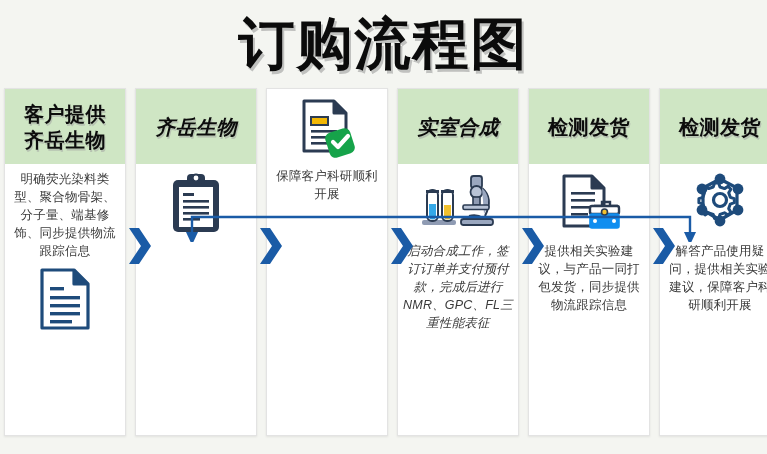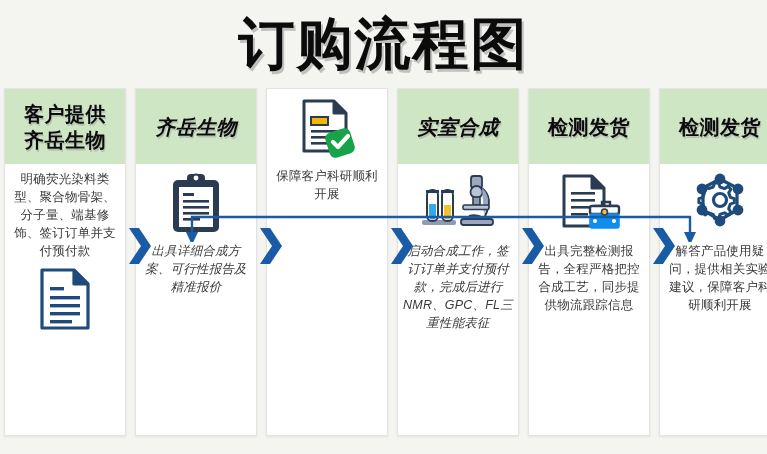--- a/index.html
+++ b/index.html
@@ -91,21 +91,21 @@
   <div class="cols">
 
     <div class="col col1" style="left:4px;">
       <div class="col-head">
         <div class="ht">
           <span>客户提供</span><br>
           <span>齐岳生物</span>
         </div>
       </div>
       <div class="col-body">
-        <div class="desc">明确荧光染料类型、聚合物骨架、分子量、端基修饰、签订订单并支付预付款</div>
+        <div class="desc">明确荧光染料类型、聚合物骨架、分子量、端基修饰、同步提供物流跟踪信息</div>
         <div class="icon-wrap">
           <svg width="58" height="66" viewBox="0 0 58 66">
             <path d="M6,4 L38,4 L52,18 L52,62 L6,62 Z" fill="#ffffff" stroke="#1e4b7b" stroke-width="3.2" stroke-linejoin="round"></path>
             <path d="M38,4 L38,18 L52,18" fill="#1e4b7b" stroke="#1e4b7b" stroke-width="3.2" stroke-linejoin="round"></path>
             <rect x="14" y="21" width="14" height="3.4" fill="#1e4b7b"></rect>
             <rect x="14" y="30" width="30" height="3.4" fill="#1e4b7b"></rect>
             <rect x="14" y="38" width="30" height="3.4" fill="#1e4b7b"></rect>
             <rect x="14" y="46" width="30" height="3.4" fill="#1e4b7b"></rect>
             <rect x="14" y="54" width="22" height="3.4" fill="#1e4b7b"></rect>
           </svg>
@@ -126,21 +126,20 @@
             <rect x="12" y="15" width="34" height="40" fill="#ffffff"></rect>
             <rect x="20" y="2" width="18" height="10" rx="4" fill="#2b3b52"></rect>
             <circle cx="29" cy="6" r="3.4" fill="#ffffff" stroke="#2b3b52" stroke-width="2"></circle>
             <rect x="16" y="21" width="11" height="3" fill="#2b3b52"></rect>
             <rect x="16" y="28" width="26" height="2.6" fill="#2b3b52"></rect>
             <rect x="16" y="34" width="26" height="2.6" fill="#2b3b52"></rect>
             <rect x="16" y="40" width="26" height="2.6" fill="#2b3b52"></rect>
             <rect x="16" y="46" width="17" height="2.6" fill="#2b3b52"></rect>
           </svg>
         </div>
-        <div class="desc">出具详细合成方案、可行性报告及精准报价</div>
       </div>
     </div>
 
     <div class="col std" style="left:266px;">
       <div class="col-body">
         <div class="icon-wrap">
           <svg width="62" height="62" viewBox="0 0 62 62">
             <path d="M8,4 L38,4 L50,16 L50,54 L8,54 Z" fill="#ffffff" stroke="#2b3b52" stroke-width="3" stroke-linejoin="round"></path>
             <path d="M38,4 L38,16 L50,16" fill="#2b3b52" stroke="#2b3b52" stroke-width="3" stroke-linejoin="round"></path>
             <rect x="15" y="20" width="17" height="8" fill="#f2b705" stroke="#2b3b52" stroke-width="2"></rect>
@@ -206,21 +205,21 @@
             <rect x="14" y="41" width="17" height="2.6" fill="#2b3b52"></rect>
 
             <path d="M37,34 h8 v-4 h8 v4 h8" fill="none" stroke="#2b3b52" stroke-width="2.4"></path>
             <rect x="33" y="34" width="29" height="8" rx="2" fill="#ffffff" stroke="#2b3b52" stroke-width="2.4"></rect>
             <rect x="33" y="42" width="29" height="14" rx="2" fill="#108ef0" stroke="#108ef0" stroke-width="1.6"></rect>
             <circle cx="47.5" cy="40" r="3" fill="#f2c12e" stroke="#2b3b52" stroke-width="1.6"></circle>
             <circle cx="38" cy="49" r="2" fill="#ffffff"></circle>
             <circle cx="57" cy="49" r="2" fill="#ffffff"></circle>
           </svg>
         </div>
-        <div class="desc">出具完整检测报告，全程严格把控合成工艺，同步提供物流跟踪信息</div>
+        <div class="desc">提供相关实验建议，与产品一同打包发货，同步提供物流跟踪信息</div>
       </div>
     </div>
 
     <div class="col std" style="left:659px;">
       <div class="col-head">
         <div class="ht">
           <span>检测发货</span>
         </div>
       </div>
       <div class="col-body">

